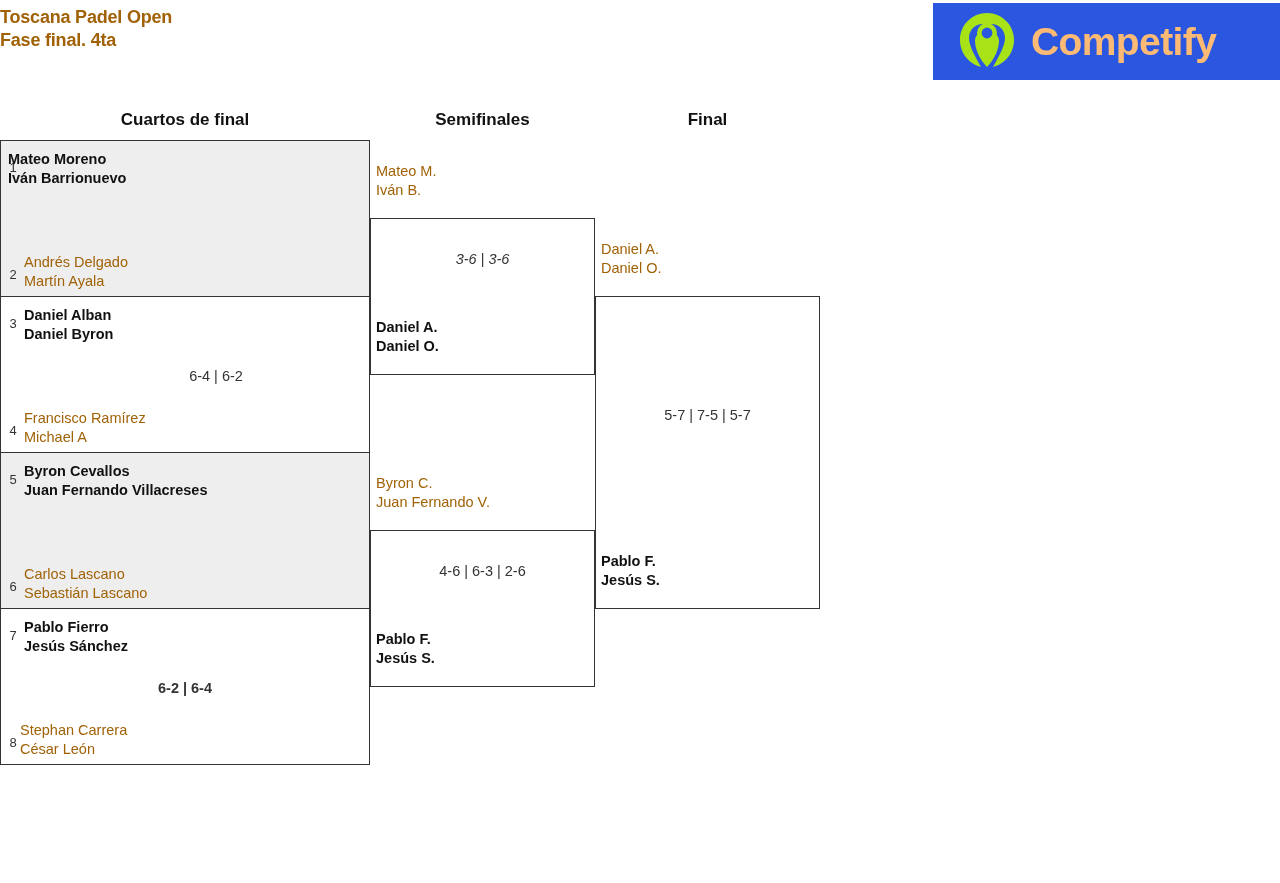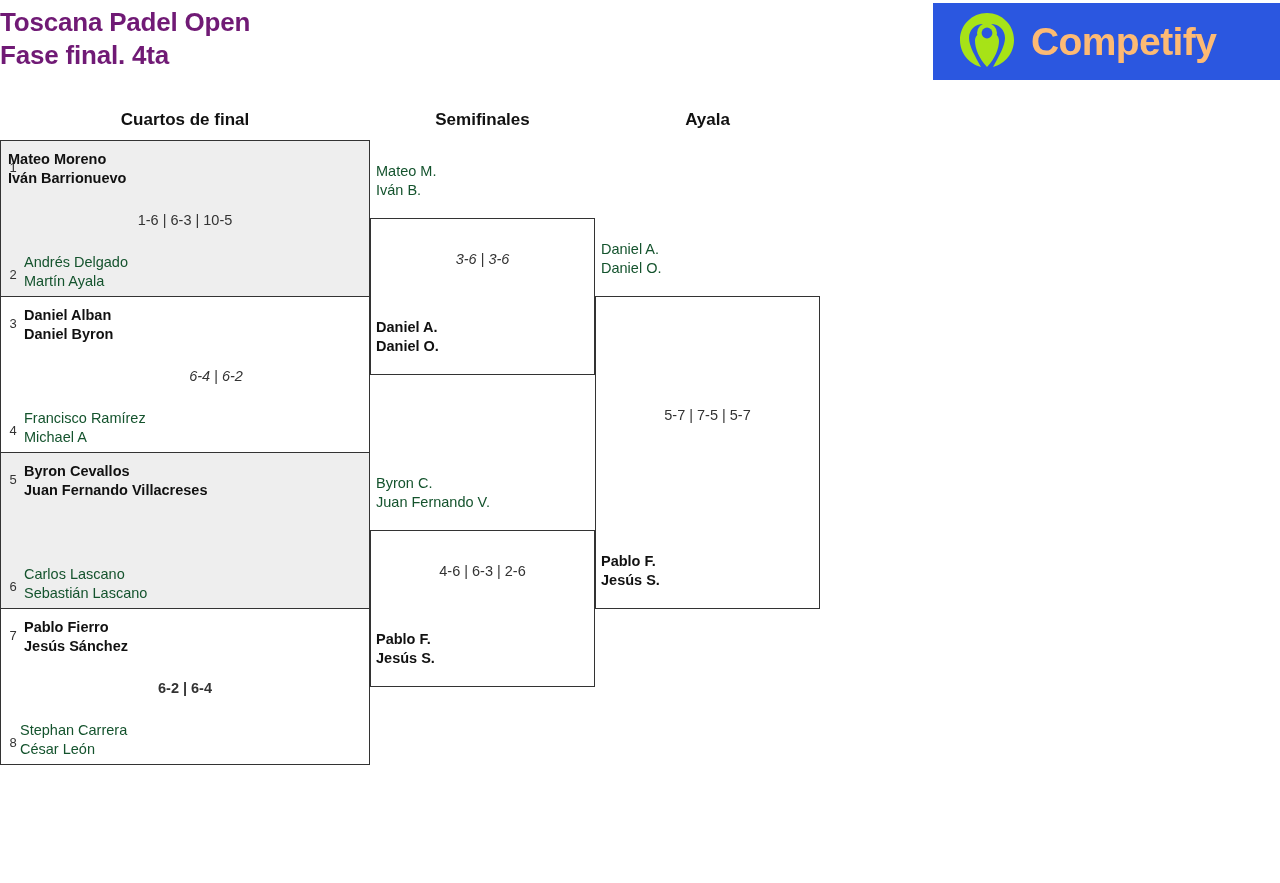--- a/index.html
+++ b/index.html
@@ -15,25 +15,25 @@
     font-family: "Liberation Sans", sans-serif;
     color: #1a1a1a;
     overflow: hidden;
   }
 
   
   #tournament-title {
     position: absolute;
     left: 0px;
     top: 6px;
-    font-size: 26px;
+    font-size: 18px;
     font-weight: 700;
     line-height: 1.28;
     letter-spacing: -0.2px;
-    color: #701a75;
+    color: #a16207;
     white-space: pre-line;
   }
 
   #brand-logo {
     position: absolute;
     left: 933px;
     top: 3px;
     width: 347px;
     height: 77px;
     background: #2b57e0;
@@ -100,21 +100,21 @@
   }
 
   
   .team {
     position: absolute;
     font-size: 14.5px;
     line-height: 1.30;
     white-space: pre-line;
   }
   .team.winner { color: #111111; font-weight: 700; }
-  .team.loser  { color: #14532d; font-weight: 400; }
+  .team.loser  { color: #a16207; font-weight: 400; }
 
   
   .score {
     position: absolute;
     font-size: 14.5px;
     color: #333333;
     text-align: center;
     line-height: 1;
   }
 
@@ -136,38 +136,37 @@
       <path d="M32 3 C17 3 5 15 5 30 c0 13 9 24 21 27 C20 46 14 36 14 28 c0-8 6-14 14-14 l0 9 c-5 0-8 3-8 8 0 7 4 18 12 26 8-8 12-19 12-26 0-5-3-8-8-8 l0-9 c8 0 14 6 14 14 0 8-6 18-12 29 12-3 21-14 21-27 C59 15 47 3 32 3 Z" fill="#a7e317"></path>
       <circle cx="32" cy="23" r="10" fill="#a7e317"></circle>
       <circle cx="32" cy="23" r="5.4" fill="#2b57e0"></circle>
     </svg>
   </span>
   <span class="wordmark">Competify</span>
 </div>
 
 <div class="round-header" id="round-header-qf">Cuartos de final</div>
 <div class="round-header" id="round-header-sf">Semifinales</div>
-<div class="round-header" id="round-header-fin">Ayala</div>
+<div class="round-header" id="round-header-fin">Final</div>
 
 <div id="bracket">
 
   <div class="match-box shaded" style="left:0px; top:0px; width:370px; height:157px;"></div>
   <div class="seed" style="top:21px;">1</div>
   <div class="team winner" style="left:8px; top:10px;">Mateo Moreno
 Iván Barrionuevo</div>
-  <div class="score" style="left:0px; top:73px; width:370px;">1-6 | 6-3 | 10-5</div>
   <div class="seed" style="top:128px;">2</div>
   <div class="team loser" style="left:24px; top:113px;">Andrés Delgado
 Martín Ayala</div>
 
   <div class="match-box" style="left:0px; top:156px; width:370px; height:157px;"></div>
   <div class="seed" style="top:177px;">3</div>
   <div class="team winner" style="left:24px; top:166px;">Daniel Alban
 Daniel Byron</div>
-  <div class="score" style="left:0px; top:229px; width:432px;font-style:italic;">6-4 | 6-2</div>
+  <div class="score" style="left:0px; top:229px; width:432px;">6-4 | 6-2</div>
   <div class="seed" style="top:284px;">4</div>
   <div class="team loser" style="left:24px; top:269px;">Francisco Ramírez
 Michael A</div>
 
   <div class="match-box shaded" style="left:0px; top:312px; width:370px; height:157px;"></div>
   <div class="seed" style="top:333px;">5</div>
   <div class="team winner" style="left:24px; top:322px;">Byron Cevallos
 Juan Fernando Villacreses</div>
   <div class="seed" style="top:440px;">6</div>
   <div class="team loser" style="left:24px; top:425px;">Carlos Lascano

